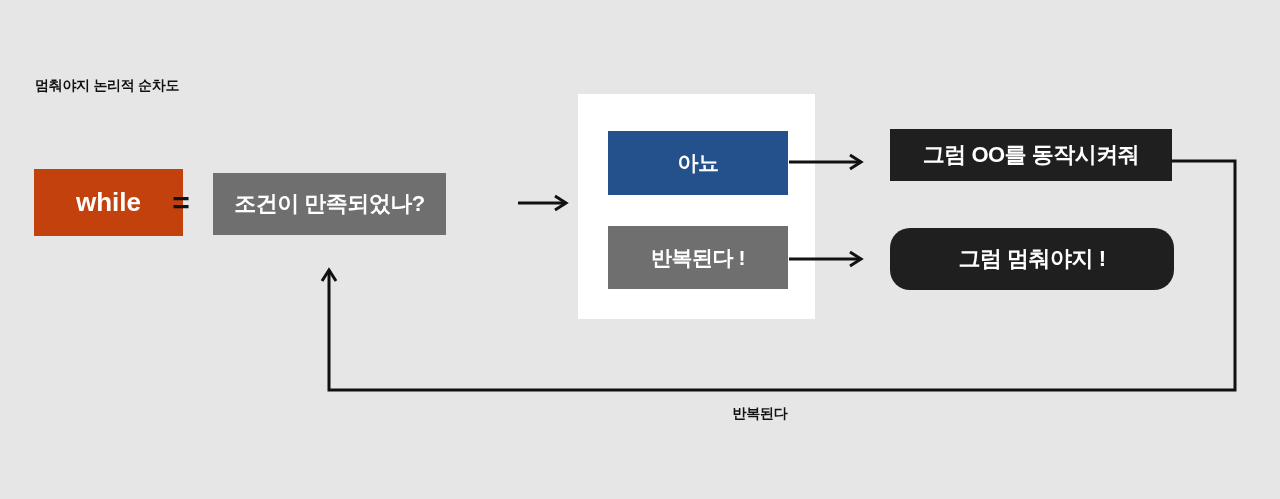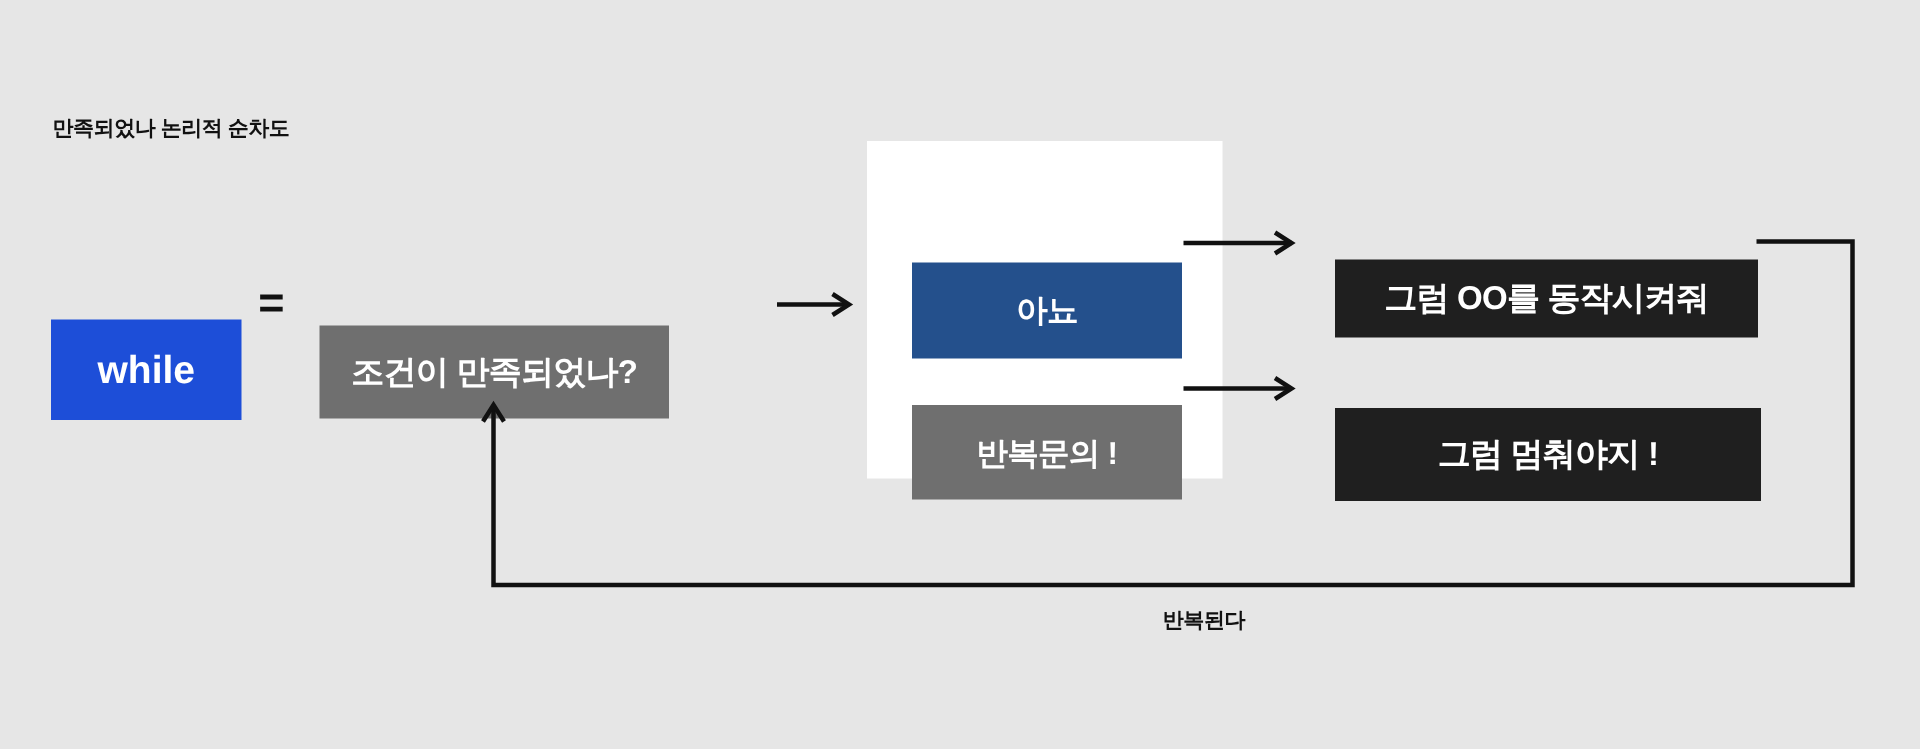--- a/index.html
+++ b/index.html
@@ -26,26 +26,25 @@
   }
   .box {
     position: absolute;
     display: flex;
     align-items: center;
     justify-content: center;
     color: #ffffff;
     font-weight: bold;
     white-space: nowrap;
     letter-spacing: -0.5px;
-    margin-top: 44px;
   }
   .while-box {
     left: 34px; top: 169px;
-    width: 127px; height: 67px;
-    background: #1d4ed8;
+    width: 149px; height: 67px;
+    background: #c2410c;
     font-size: 26px;
     letter-spacing: 0;
   }
   .equals {
     position: absolute;
     left: 163px; top: 182px;
     width: 36px; height: 42px;
     display: flex;
     align-items: center;
     justify-content: center;
@@ -80,58 +79,58 @@
   .action-box {
     background: #1f1f1f;
     font-size: 22px;
   }
   .action-run {
     left: 890px; top: 129px;
     width: 282px; height: 52px;
   }
   .action-stop {
     left: 890px; top: 228px;
-    width: 284px; height: 62px;
+    width: 284px; height: 62px; border-radius: 20px;
   }
   .loop-label {
     position: absolute;
     left: 690px; top: 405px;
     width: 140px;
-    text-align: right;
+    text-align: center;
     font-size: 14px;
     font-weight: bold;
     color: #111111;
     letter-spacing: -0.3px;
   }
   .arrows {
     position: absolute;
     left: 0; top: 0;
     width: 1280px;
     height: 499px;
     pointer-events: none;
   }
 </style>
 </head>
 <body>
 
 <div class="canvas">
 
-  <div class="title">만족되었나 논리적 순차도</div>
+  <div class="title">멈춰야지 논리적 순차도</div>
 
   <div class="box while-box">while</div>
 
   <div class="equals">=</div>
 
   <div class="box condition-box">조건이 만족되었나?</div>
 
   <div class="panel"></div>
 
   <div class="box no-box">아뇨</div>
 
-  <div class="box yes-box">반복문의 !</div>
+  <div class="box yes-box">반복된다 !</div>
 
   <div class="box action-box action-run">그럼 OO를 동작시켜줘</div>
 
   <div class="box action-box action-stop">그럼 멈춰야지 !</div>
 
   <div class="loop-label">반복된다</div>
 
   <svg class="arrows" viewBox="0 0 1280 499" xmlns="http://www.w3.org/2000/svg">
     <defs>
       <marker id="ah" markerUnits="userSpaceOnUse" markerWidth="20" markerHeight="20" viewBox="0 0 20 20" refX="15" refY="10" orient="auto">

